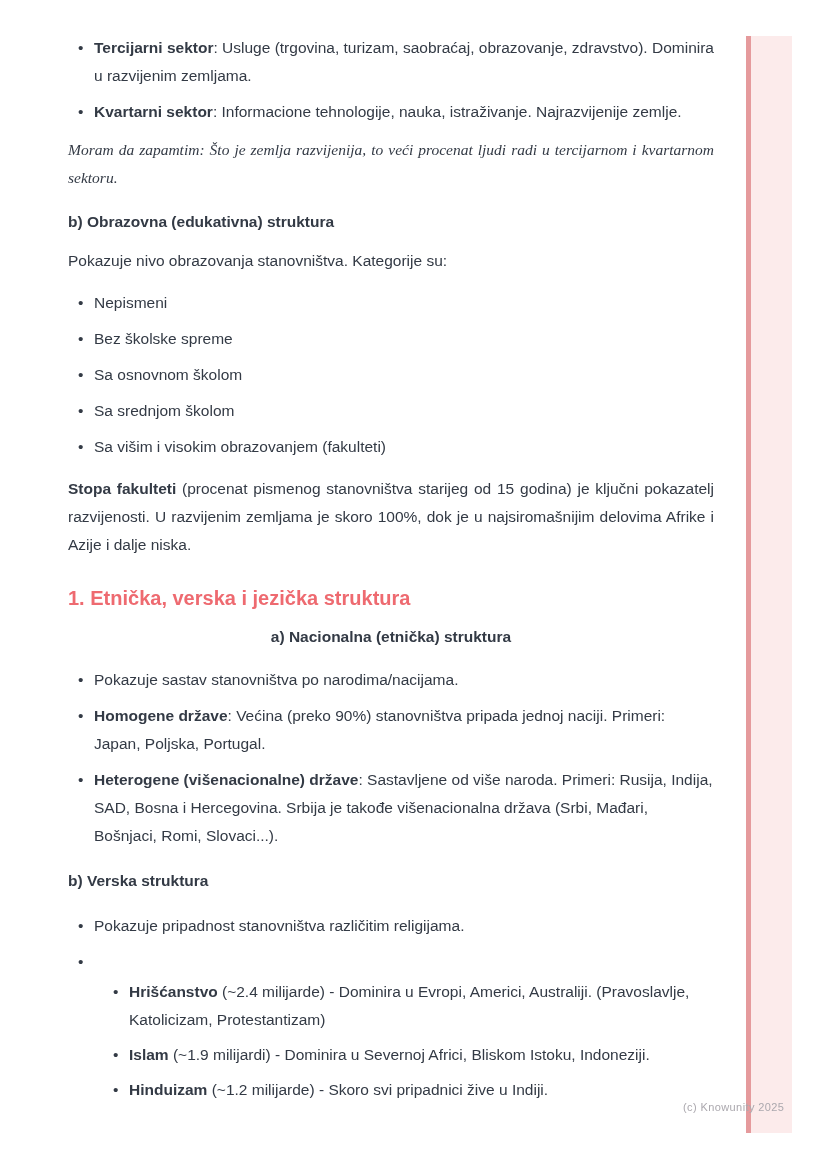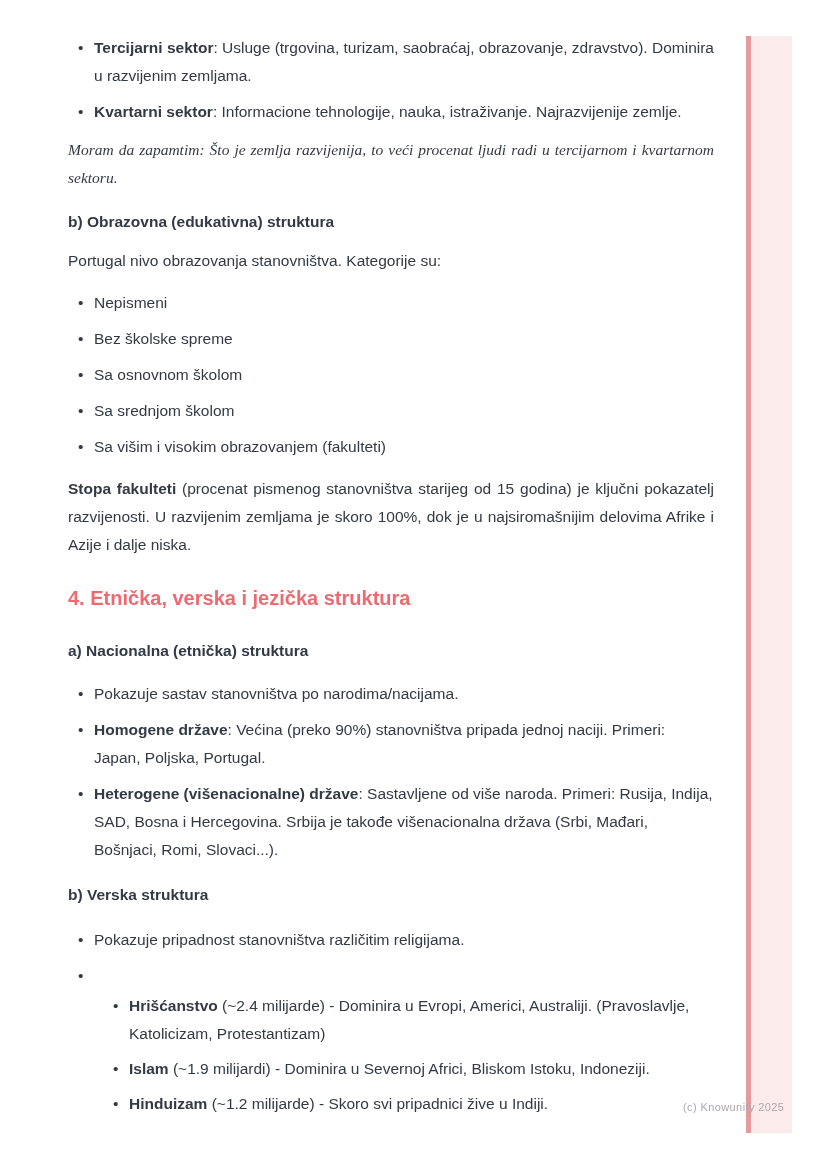--- a/index.html
+++ b/index.html
@@ -67,21 +67,21 @@
   .para { margin: 11px 0 0 0; }
   .justify { text-align: justify; }
   .gap-list { margin-top: 14px; }
   .section-heading {
     color: #ee6a70;
     font-size: 20px;
     line-height: 30px;
     font-weight: bold;
     margin: 24px 0 0 0;
   }
-  .mt10 { margin-top: 24px; }
+  .mt10 { margin-top: 10px; text-align: center; }
   .mt12 { margin-top: 17px; }
   .mt14 { margin-top: 14px; }
   .mt15 { margin-top: 15px; }
 </style>
 </head>
 <body>
 
 <div class="content">
 
   <ul>
@@ -92,21 +92,21 @@
     <li>
       <span class="marker">•</span>
       <span class="li-text"><b class="lead">Kvartarni sektor</b><span>: Informacione tehnologije, nauka, istraživanje. Najrazvijenije zemlje.</span></span>
     </li>
   </ul>
 
   <p class="memo">Moram da zapamtim: Što je zemlja razvijenija, to veći procenat ljudi radi u tercijarnom i kvartarnom sektoru.</p>
 
   <p class="subheading">b) Obrazovna (edukativna) struktura</p>
 
-  <p class="para">Portugal nivo obrazovanja stanovništva. Kategorije su:</p>
+  <p class="para">Pokazuje nivo obrazovanja stanovništva. Kategorije su:</p>
 
   <ul class="gap-list">
     <li>
       <span class="marker">•</span>
       <span class="li-text">Nepismeni</span>
     </li>
     <li>
       <span class="marker">•</span>
       <span class="li-text">Bez školske spreme</span>
     </li>
@@ -119,21 +119,21 @@
       <span class="li-text">Sa srednjom školom</span>
     </li>
     <li>
       <span class="marker">•</span>
       <span class="li-text">Sa višim i visokim obrazovanjem (fakulteti)</span>
     </li>
   </ul>
 
   <p class="para justify mt14"><b class="lead">Stopa fakulteti</b><span> (procenat pismenog stanovništva starijeg od 15 godina) je ključni pokazatelj razvijenosti. U razvijenim zemljama je skoro 100%, dok je u najsiromašnijim delovima Afrike i Azije i dalje niska.</span></p>
 
-  <h2 class="section-heading">4. Etnička, verska i jezička struktura</h2>
+  <h2 class="section-heading">1. Etnička, verska i jezička struktura</h2>
 
   <p class="subheading mt10">a) Nacionalna (etnička) struktura</p>
 
   <ul class="mt15">
     <li>
       <span class="marker">•</span>
       <span class="li-text"><b class="lead"></b><span>Pokazuje sastav stanovništva po narodima/nacijama.</span></span>
     </li>
     <li>
       <span class="marker">•</span>

